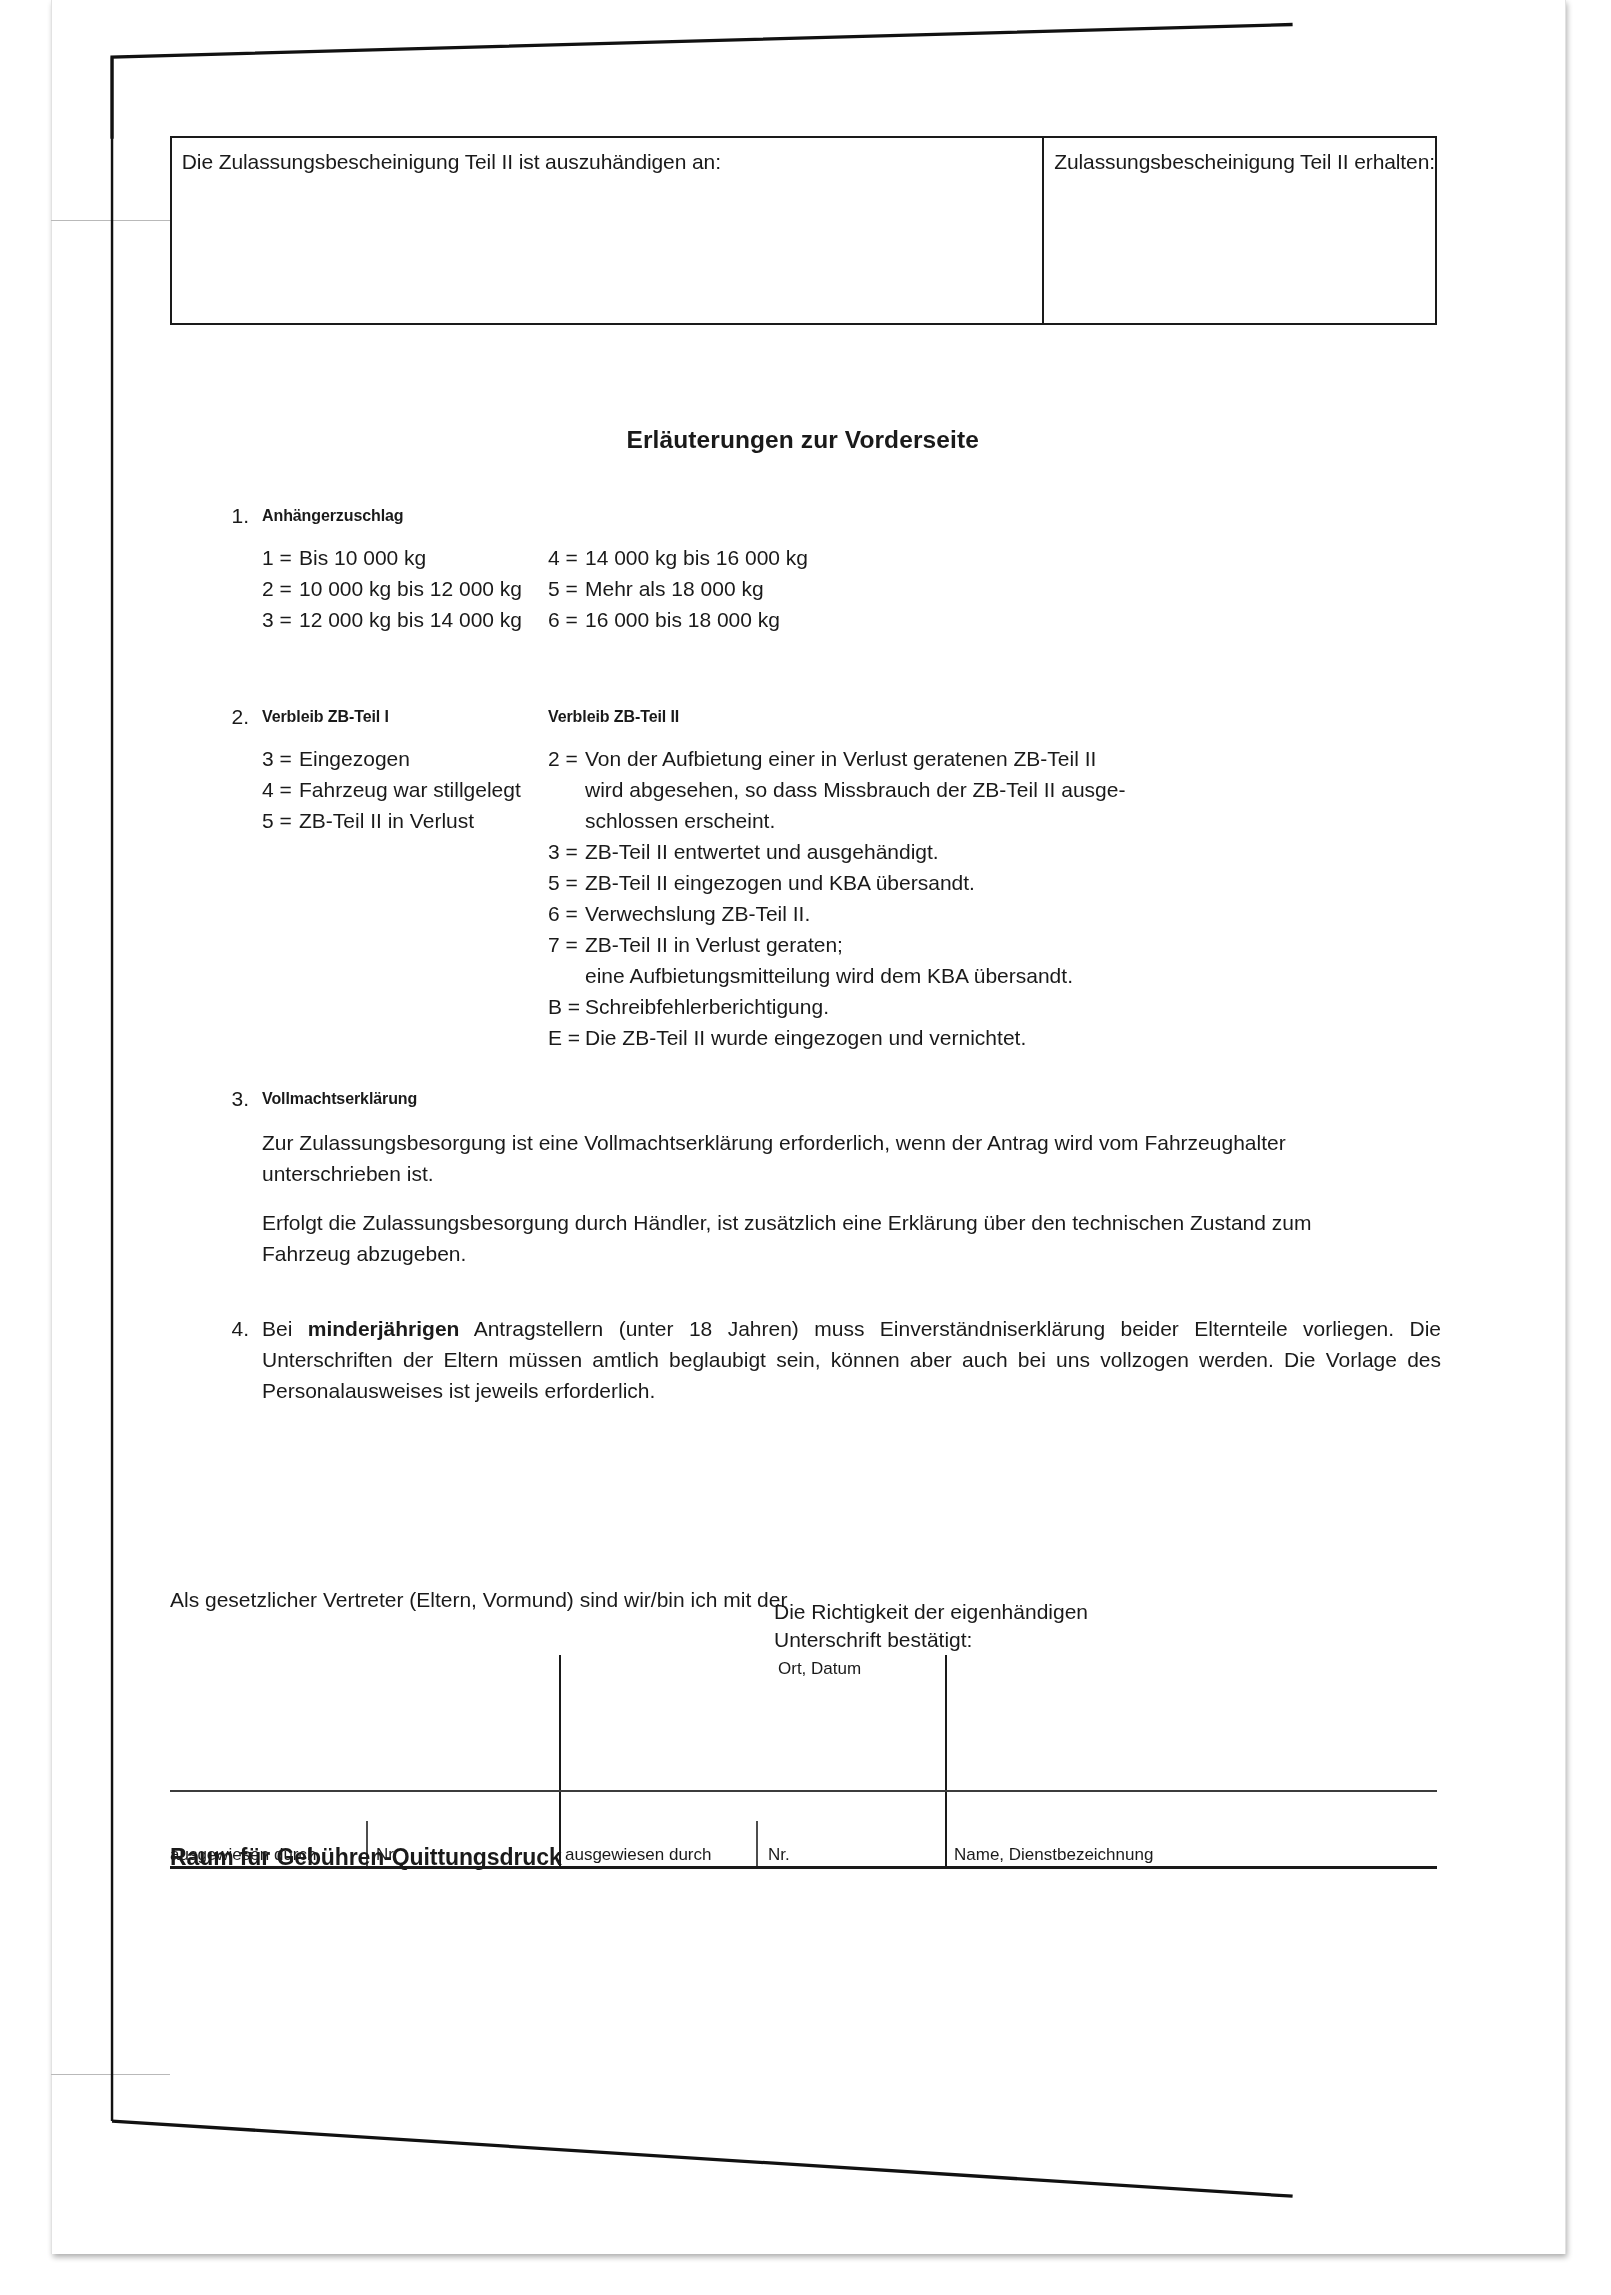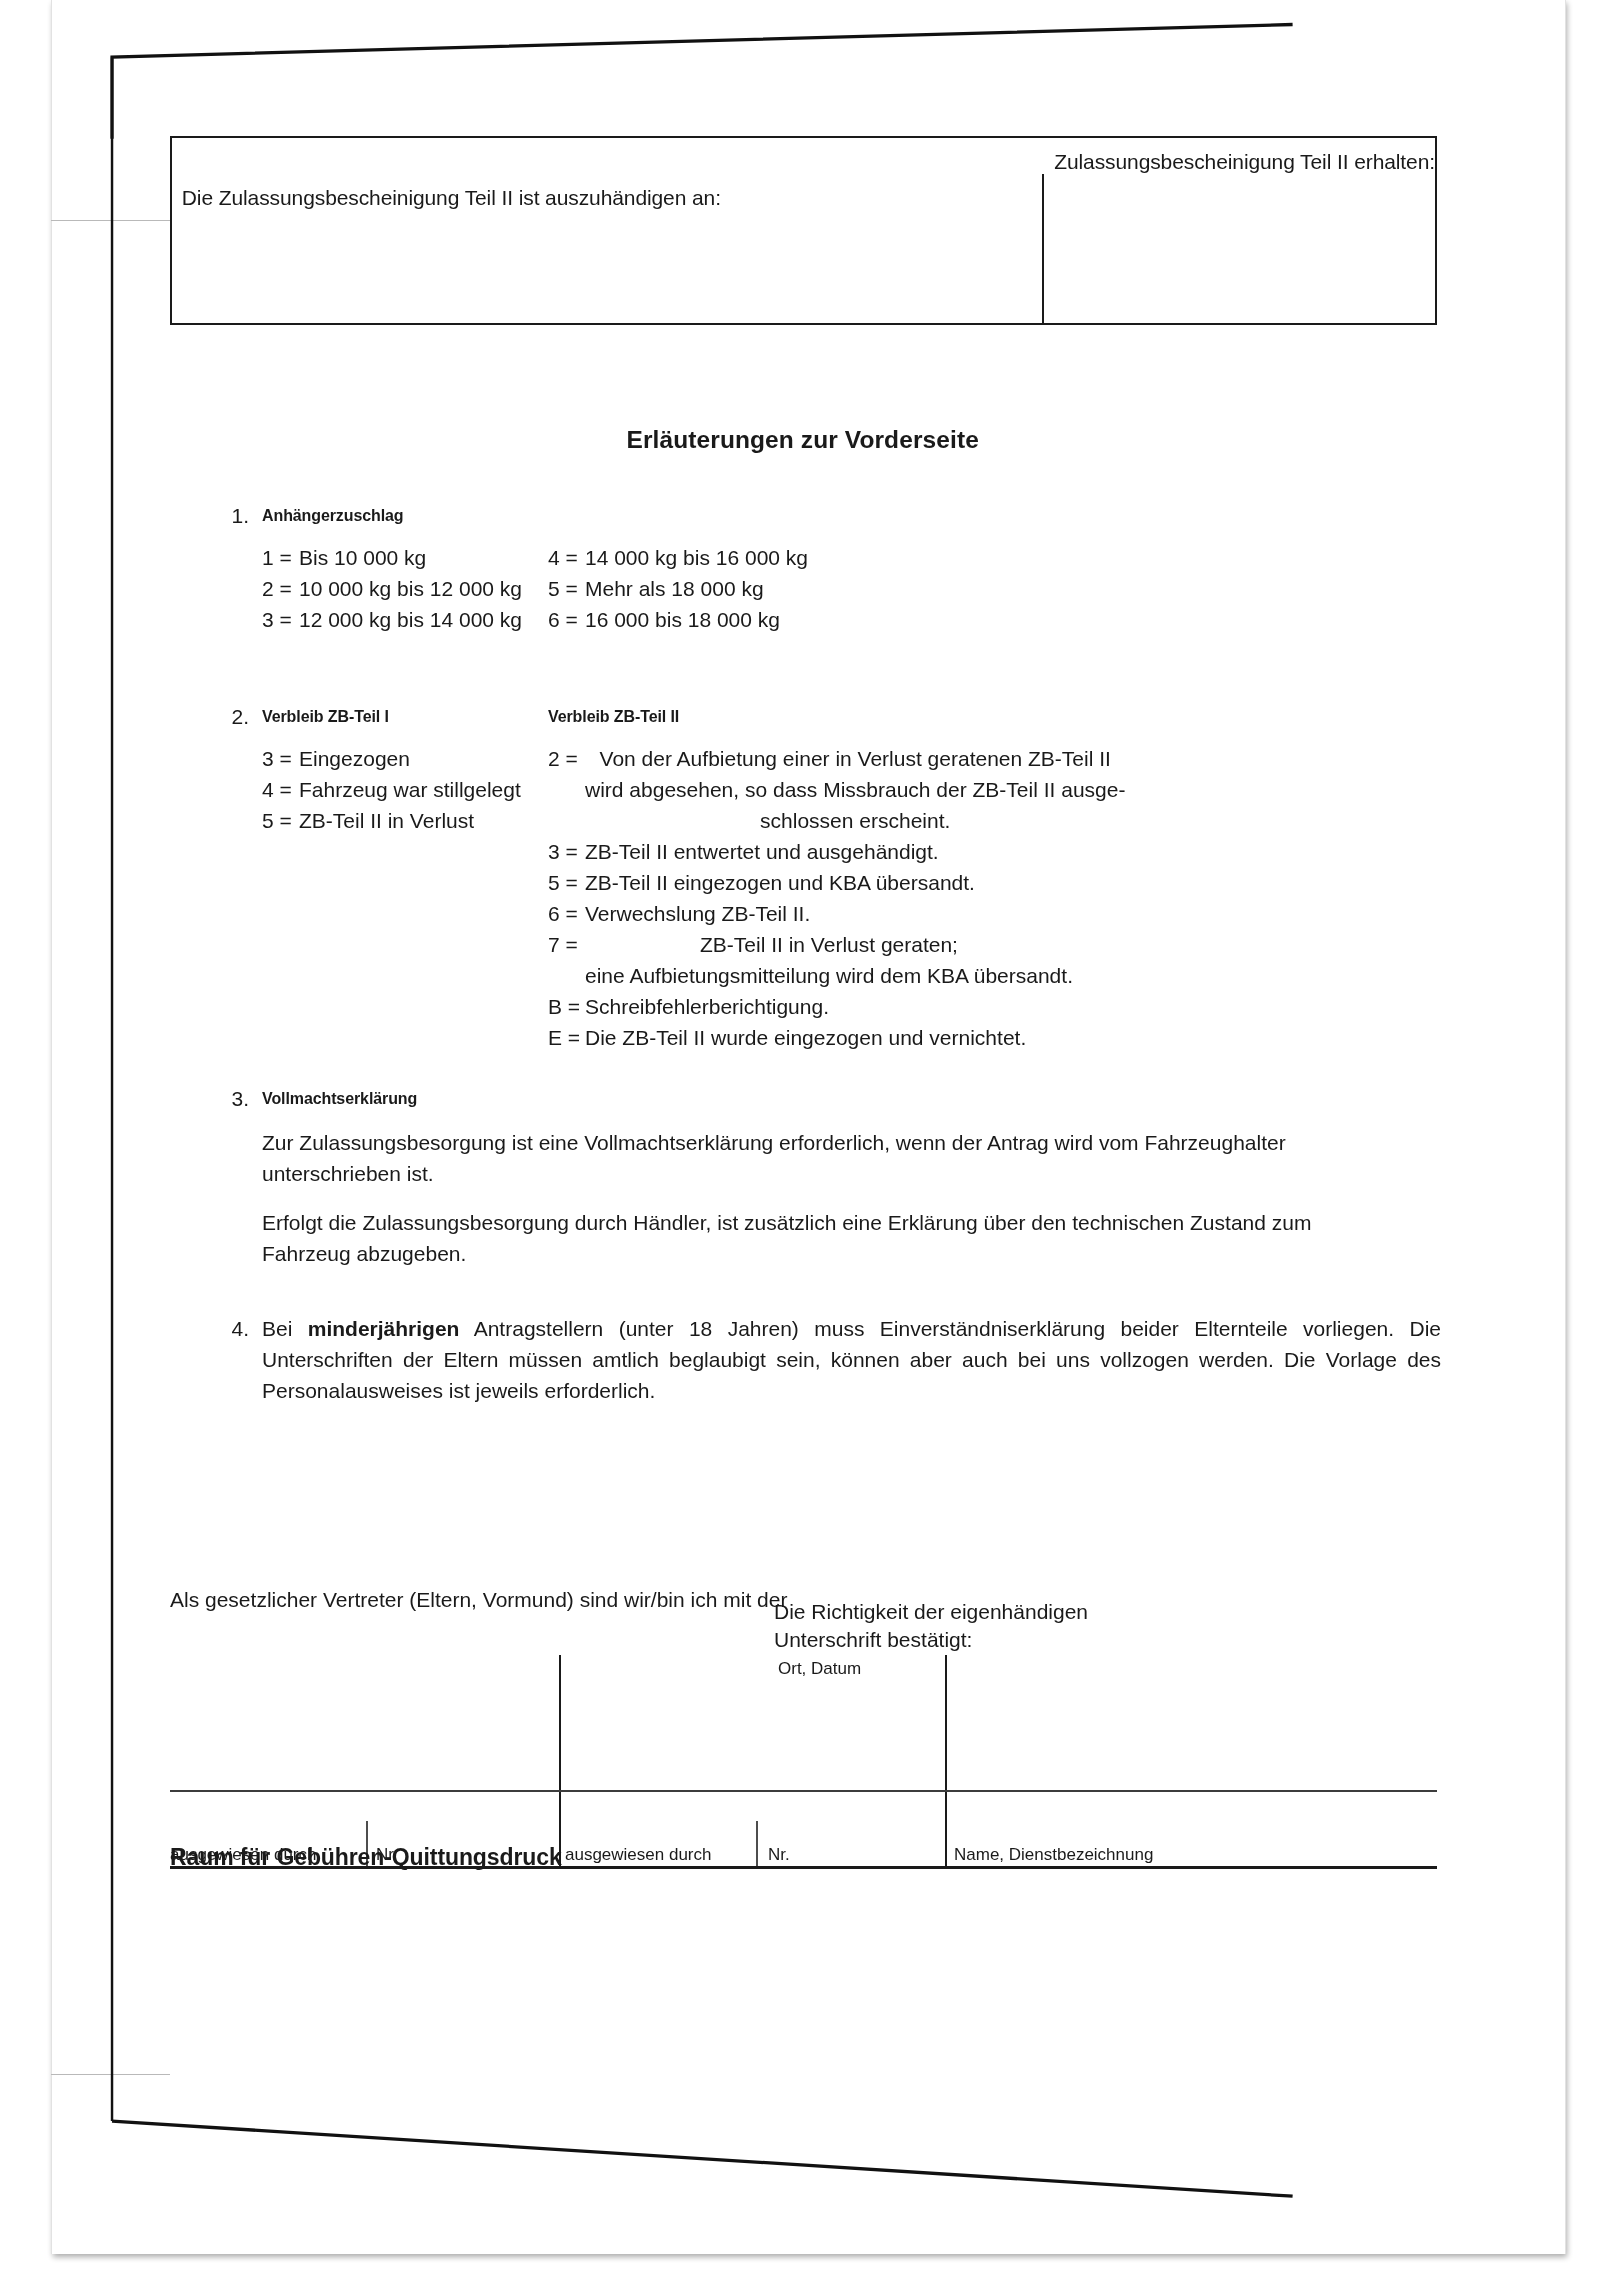--- a/index.html
+++ b/index.html
@@ -65,21 +65,21 @@
     width: 1267px;
     height: 189px;
     border: 2.4px solid #1a1a1a;
     box-sizing: border-box;
     display: flex;
   }
   .hbox-cell {
     box-sizing: border-box;
     padding: 11.4px 0 0 9.8px;
   }
-  .hbox-cell.left { width: 968px; border-right: 2.4px solid #1a1a1a; margin-top: 36px; }
+  .hbox-cell.left { width: 968px; border-right: 2.4px solid #1a1a1a; }
   .hbox-cell.right { flex: 1; }
   .hbox-label {
     font-size: 21px;
     line-height: 1.2;
     letter-spacing: -0.1px;
     white-space: nowrap;
   }
 
   
   #page-title {
@@ -126,21 +126,21 @@
   .kv-row {
     display: flex;
     font-size: 21px;
     line-height: 31px;
     white-space: nowrap;
   }
   .kv-key {
     width: 37px;
     flex: 0 0 37px;
   }
-  .kv-val { white-space: nowrap; text-align: center; }
+  .kv-val { white-space: nowrap; }
   .kv-val .cont { display: block; }
 
   .para {
     font-size: 21px;
     line-height: 31px;
     margin: 0;
   }
   .para + .para { margin-top: 18px; }
   .para.justify { text-align: justify; }
 

